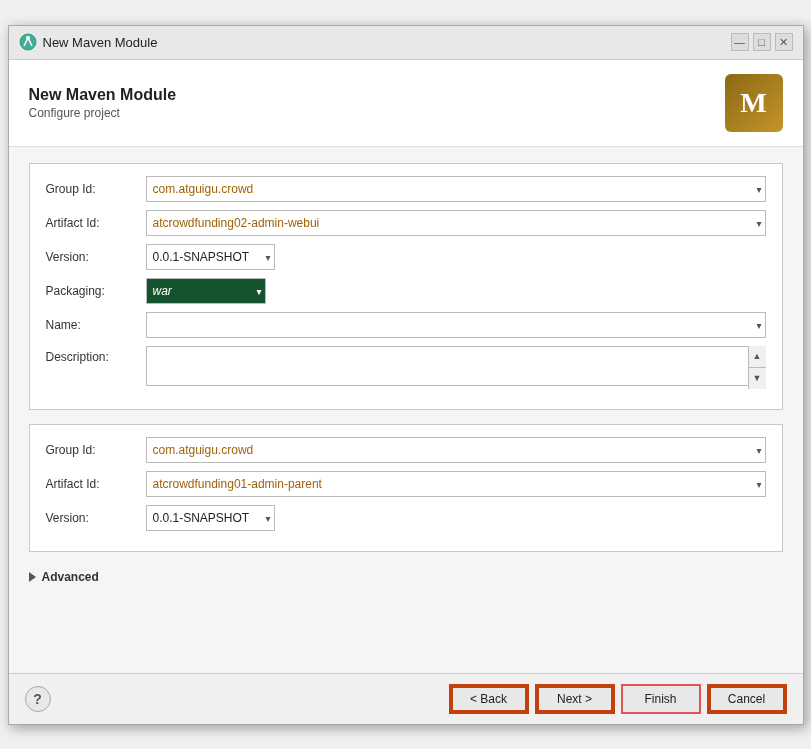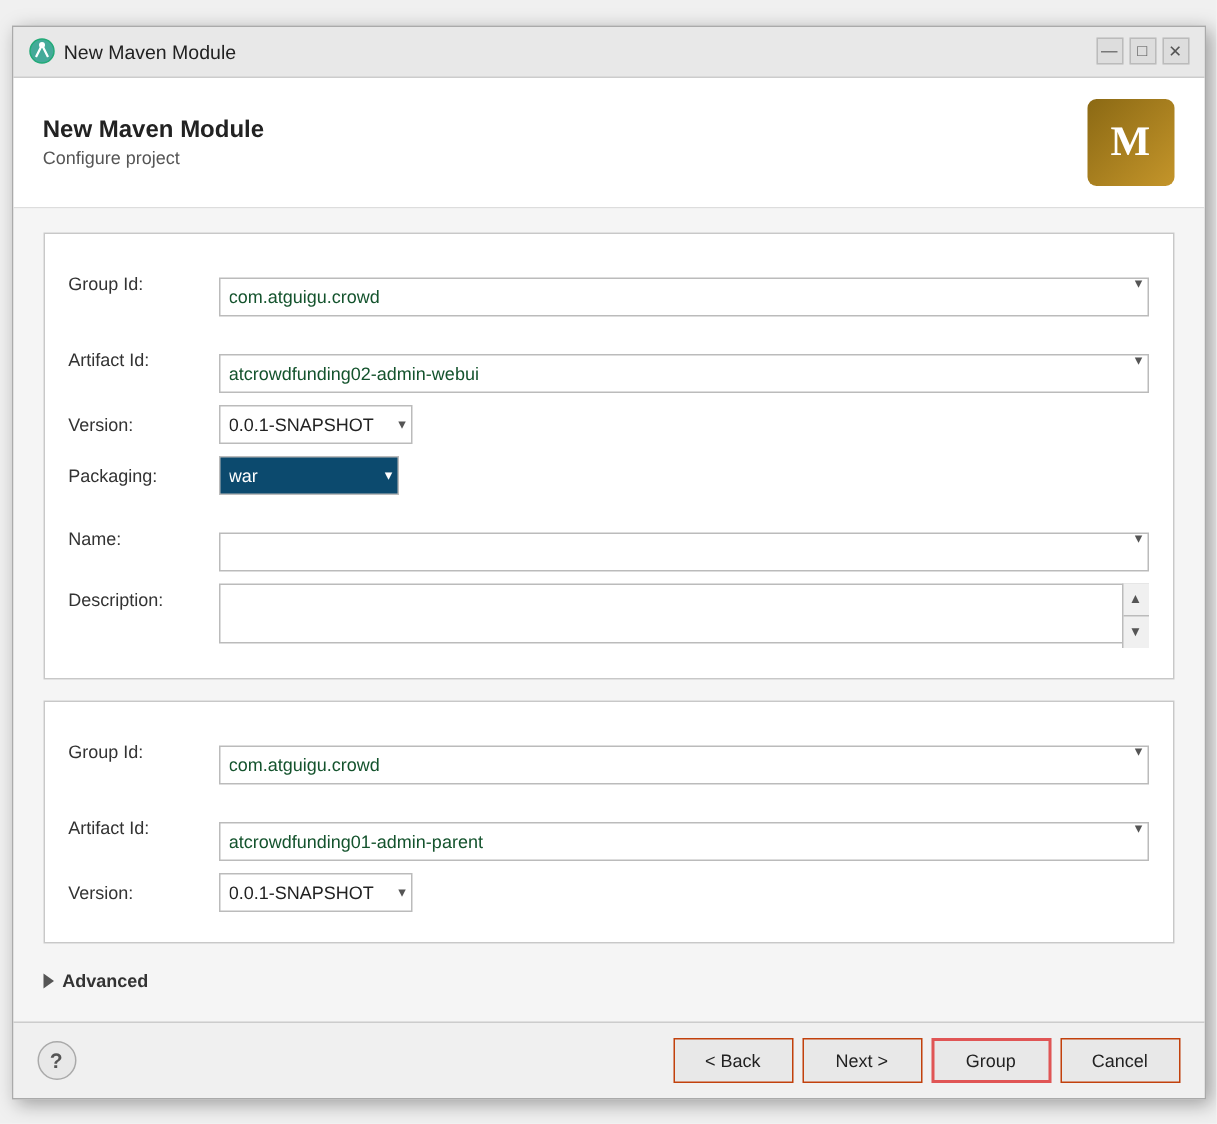--- a/index.html
+++ b/index.html
@@ -125,24 +125,23 @@
     .form-control-wrap {
       flex: 1;
       position: relative;
     }
     .form-input {
       width: 100%;
       height: 26px;
       padding: 2px 24px 2px 6px;
       border: 1px solid #bbb;
       font-size: 12px;
-      color: #14532d;
+      color: #a16207;
       background: white;
       outline: none;
-      margin-top: 17px;
     }
     .dropdown-arrow {
       position: absolute;
       right: 4px;
       top: 50%;
       transform: translateY(-50%);
       font-size: 10px;
       color: #555;
       pointer-events: none;
     }
@@ -156,22 +155,23 @@
       border: 1px solid #bbb;
       font-size: 12px;
       color: #222;
       background: white;
       outline: none;
       appearance: none;
       cursor: pointer;
       min-width: 120px;
     }
     .packaging-selected {
-      background-color: #0c4a6e;
+      background-color: #14532d;
       color: white;
+      font-style: italic;
     }
     .description-wrap {
       position: relative;
       flex: 1;
     }
     .form-textarea {
       width: 100%;
       height: 40px;
       padding: 4px 20px 4px 6px;
       border: 1px solid #bbb;
@@ -230,21 +230,21 @@
       justify-content: space-between;
     }
     .footer-right {
       display: flex;
       gap: 6px;
     }
     .footer-btn {
       height: 30px;
       min-width: 80px;
       padding: 0 14px;
-      border: 1px solid #c2410c;
+      border: 4px solid #c2410c;
       background: #e8e8e8;
       font-size: 12px;
       color: #222;
       cursor: pointer;
     }
     .help-btn {
       width: 26px;
       height: 26px;
       border-radius: 50%;
       border: 1px solid #aaa;
@@ -395,17 +395,17 @@
       <span>Advanced</span>
     </div>
 
   </div>
 
   <div class="footer">
     <button class="help-btn">?</button>
     <div class="footer-right">
       <button class="footer-btn">&lt; Back</button>
       <button class="footer-btn">Next &gt;</button>
-      <button class="finish-btn">Group</button>
+      <button class="finish-btn">Finish</button>
       <button class="footer-btn">Cancel</button>
     </div>
   </div>
 </div>
 
 </body></html>

